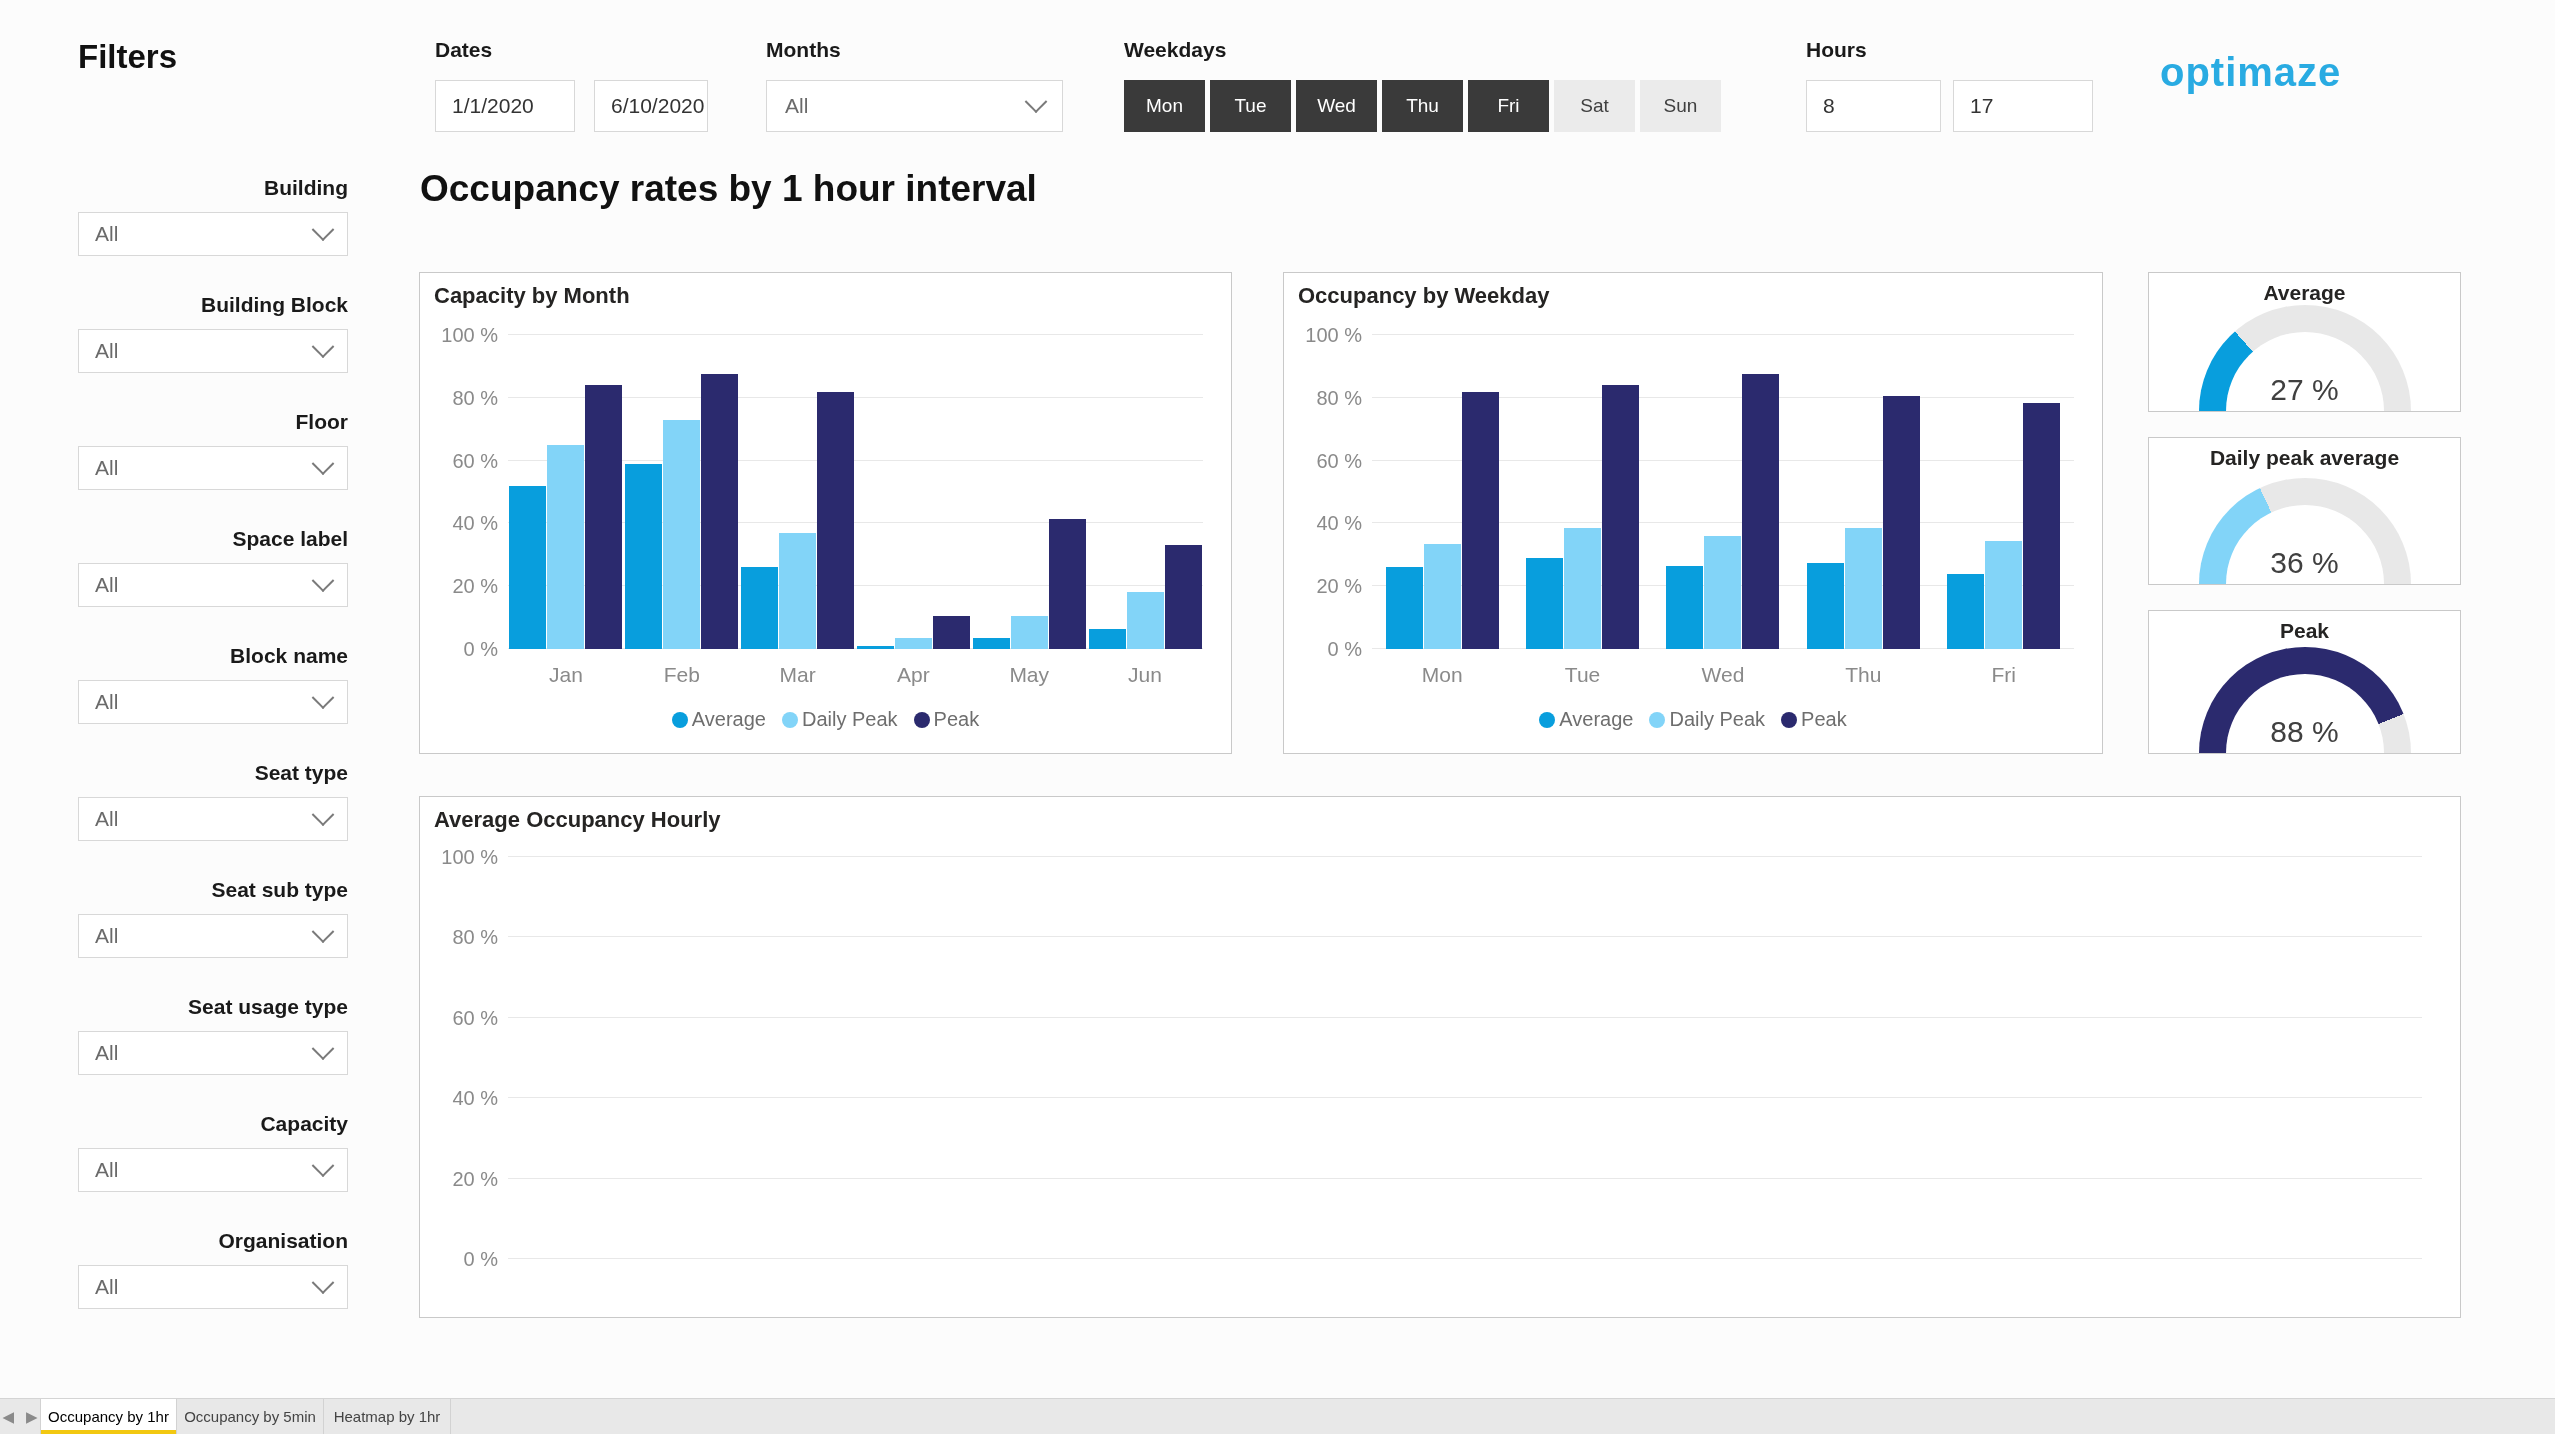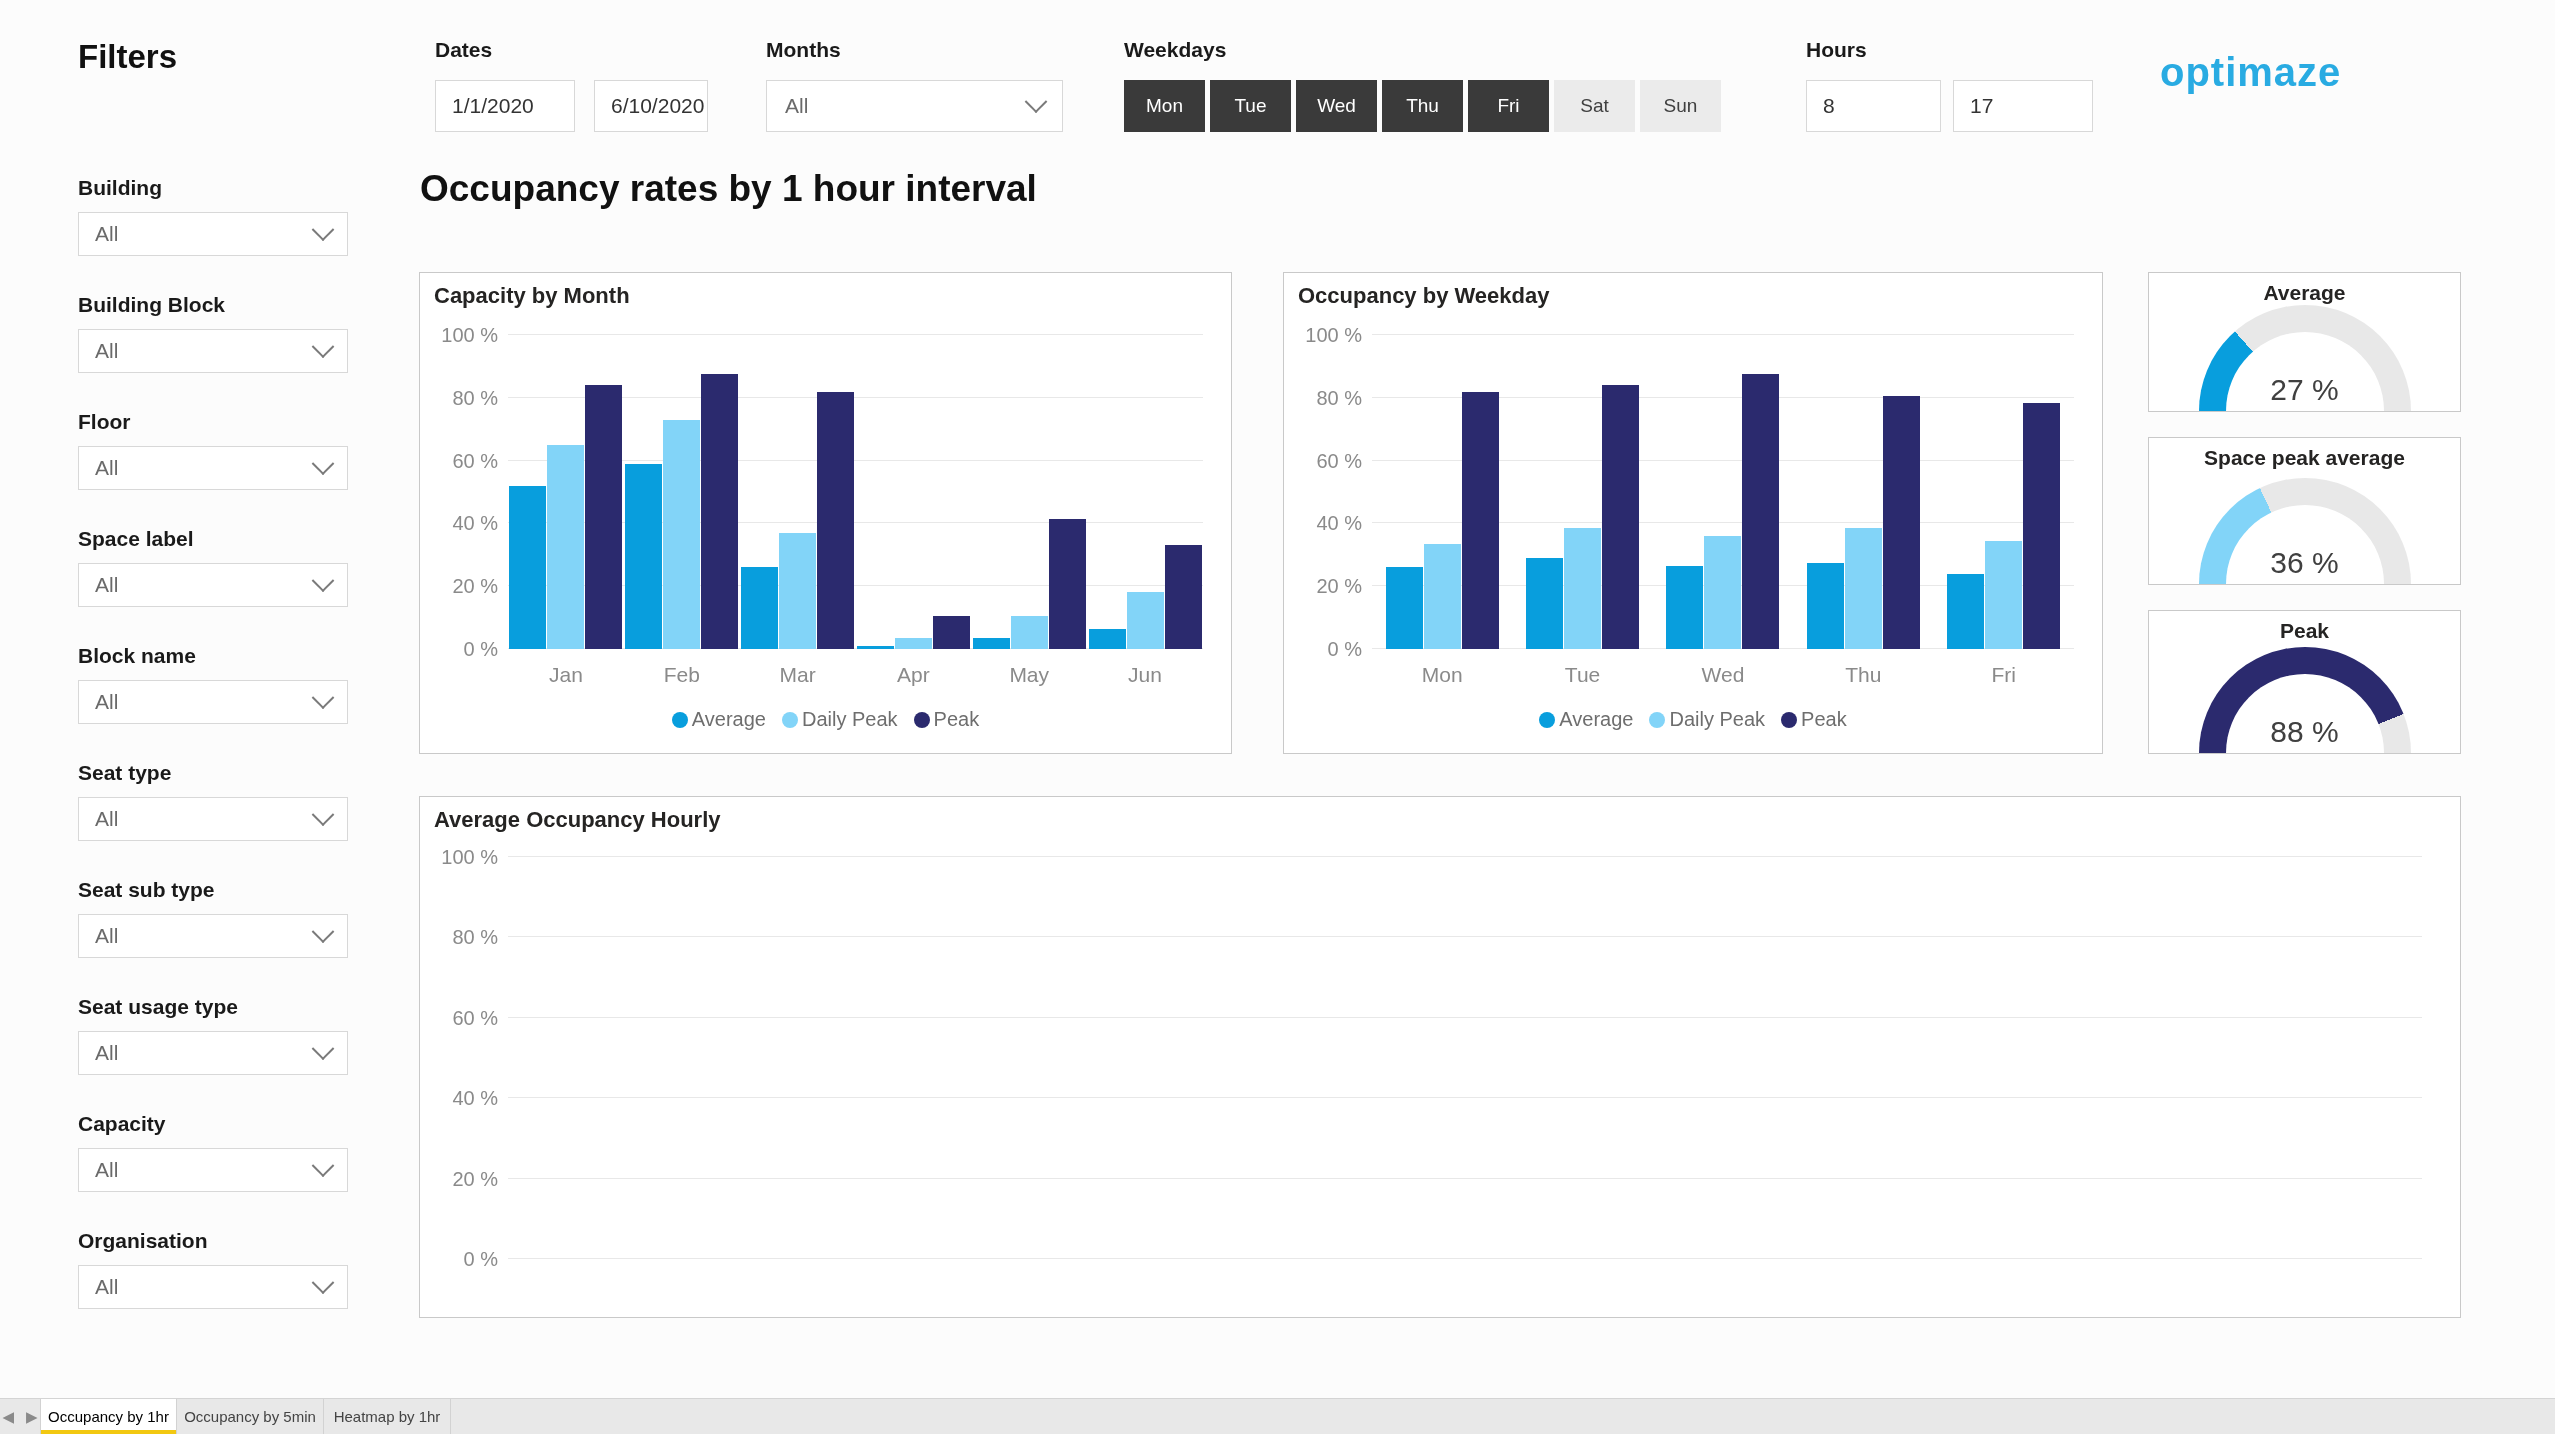--- a/index.html
+++ b/index.html
@@ -3,21 +3,21 @@
 <meta charset="utf-8">
 <style>
   * { margin:0; padding:0; box-sizing:border-box; }
   html,body { width:2555px; height:1434px; overflow:hidden;
     font-family:"Liberation Sans", sans-serif; background:#FCFCFC; color:#252423; }
 
   
   .sidebar { position:absolute; left:0; top:0; width:420px; height:1398px; background:#FCFCFC; }
   .filters-title { position:absolute; left:78px; top:38px; font-size:33px; font-weight:bold; color:#111; }
   .filter-list { position:absolute; left:78px; top:176px; width:270px; }
-  .filter-group { margin-bottom:37px; }
+  .filter-group { margin-bottom:37px;text-align:right; }
   .filter-label { font-size:21px; font-weight:bold; color:#1a1a1a; height:26px; }
   .dropdown { margin-top:10px; height:44px; width:270px; border:1px solid #D8D8D8; background:#fff;
     display:flex; align-items:center; justify-content:space-between; padding:0 16px; cursor:pointer; }
   .dropdown .val { font-size:21px; color:#6a6a6a; }
   .chev { width:16px; height:16px; border-right:2px solid #7a7a7a; border-bottom:2px solid #7a7a7a;
     transform:rotate(45deg) translate(-3px,-3px); }
 
   
   .top-label { position:absolute; font-size:21px; font-weight:bold; color:#1a1a1a; top:38px; }
   .box-input { position:absolute; top:80px; height:52px; border:1px solid #D8D8D8; background:#fff;
@@ -326,21 +326,21 @@
 <div id="gauge-col">
     <div class="gauge-card" style="top: 272px; height: 140px;">
       <div class="gauge-title">Average</div>
       <div class="gauge-wrap" style="top: 32px;">
         <div class="gauge-arc" style="background: conic-gradient(from 270deg, rgb(8, 158, 221) 0deg, rgb(8, 158, 221) 48.6deg, rgb(232, 232, 232) 48.6deg, rgb(232, 232, 232) 180deg, transparent 180deg, transparent 360deg);"></div>
         <div class="gauge-hole"></div>
       </div>
       <div class="gauge-value">27 %</div>
     </div>
     <div class="gauge-card" style="top: 437px; height: 148px;">
-      <div class="gauge-title">Space peak average</div>
+      <div class="gauge-title">Daily peak average</div>
       <div class="gauge-wrap" style="top: 40px;">
         <div class="gauge-arc" style="background: conic-gradient(from 270deg, rgb(130, 212, 248) 0deg, rgb(130, 212, 248) 64.8deg, rgb(232, 232, 232) 64.8deg, rgb(232, 232, 232) 180deg, transparent 180deg, transparent 360deg);"></div>
         <div class="gauge-hole"></div>
       </div>
       <div class="gauge-value">36 %</div>
     </div>
     <div class="gauge-card" style="top: 610px; height: 144px;">
       <div class="gauge-title">Peak</div>
       <div class="gauge-wrap" style="top: 36px;">
         <div class="gauge-arc" style="background: conic-gradient(from 270deg, rgb(43, 42, 110) 0deg, rgb(43, 42, 110) 158.4deg, rgb(232, 232, 232) 158.4deg, rgb(232, 232, 232) 180deg, transparent 180deg, transparent 360deg);"></div>

